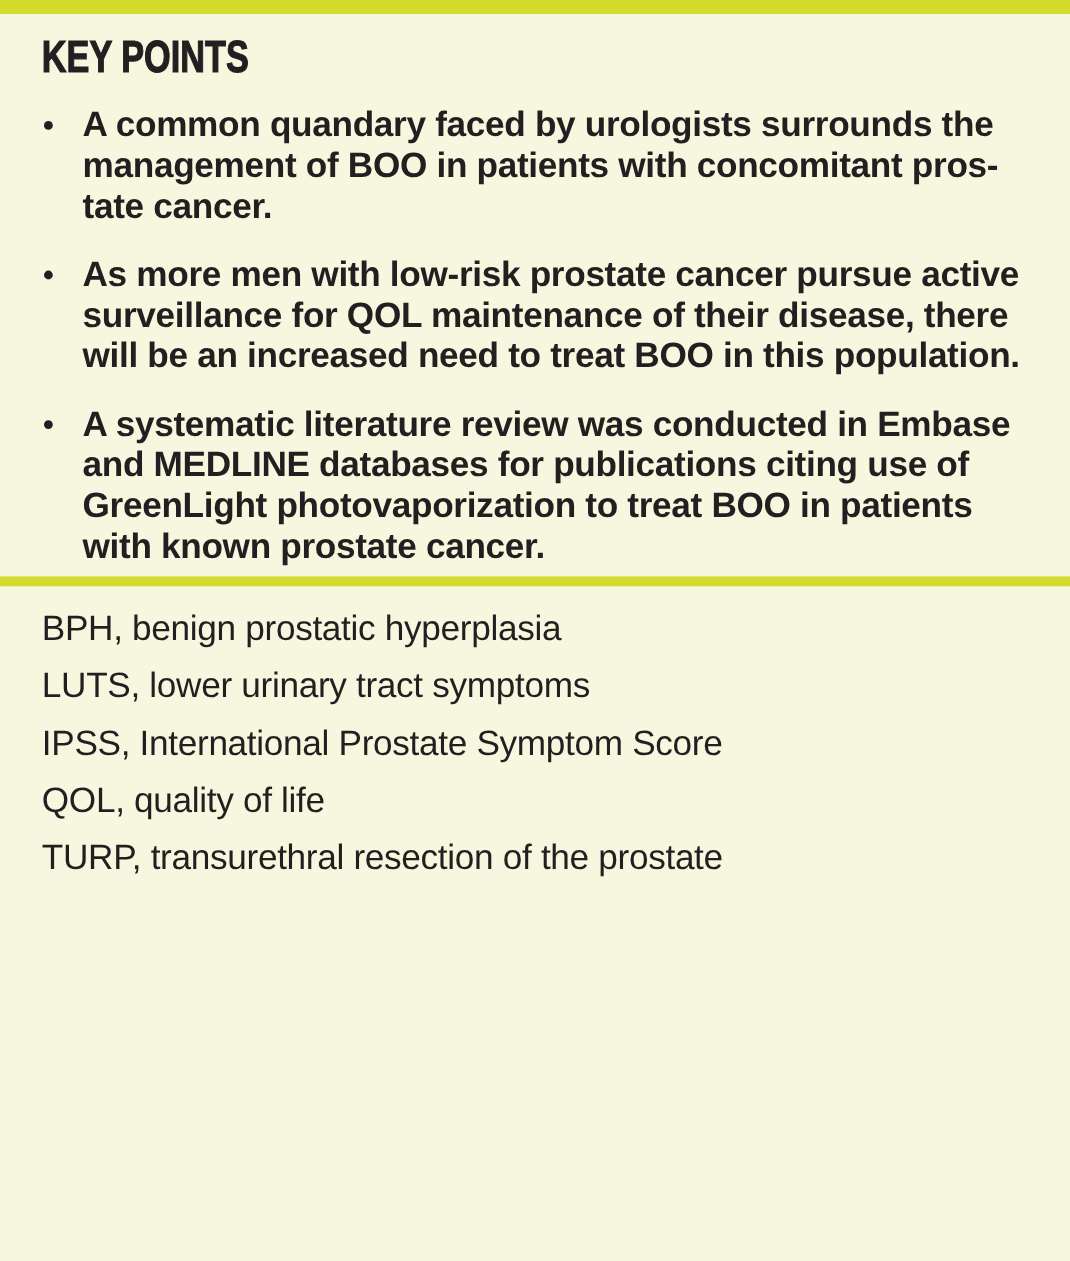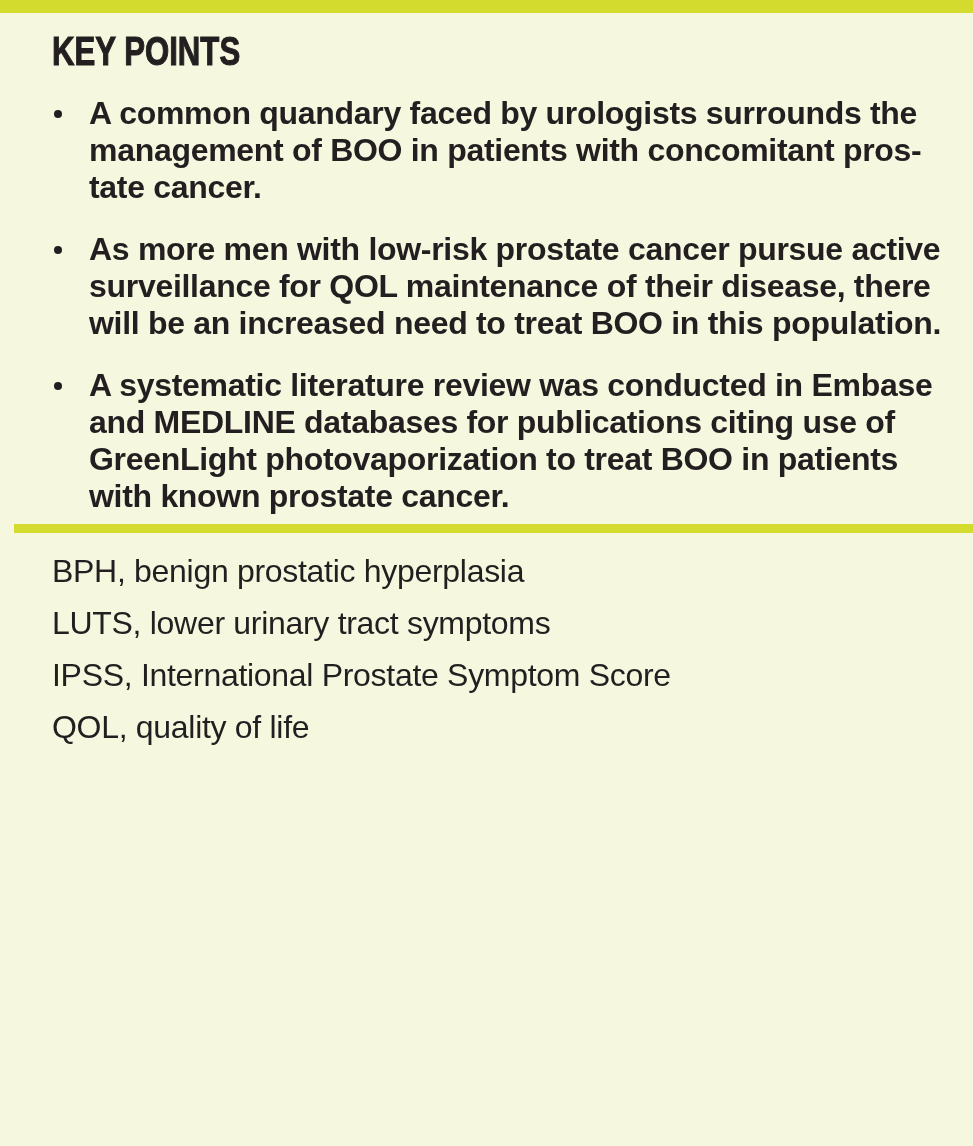--- a/index.html
+++ b/index.html
@@ -23,21 +23,21 @@
     flex-direction: column;
   }
   .accent-bar {
     background: var(--accent);
     flex: none;
   }
   .accent-bar.top { height: 13px; width: 100%; }
   .panel {
     background: var(--panel-bg);
     flex: 1 1 auto;
-    padding: 18px 38px 0 52px;
+    padding: 18px 38px 0 38px;
   }
   .section-title {
     font-size: 41px;
     font-weight: 700;
     line-height: 40px;
     letter-spacing: 0px;
     color: var(--ink);
     -webkit-text-stroke: 1.1px var(--ink);
     display: inline-block;
     transform: scaleX(0.76);
@@ -122,17 +122,18 @@
     </section>
 
     <div class="accent-bar divider"></div>
 
     <section>
       <div class="abbr-list">
         <div class="abbr-item">BPH, benign prostatic hyperplasia</div>
         <div class="abbr-item">LUTS, lower urinary tract symptoms</div>
         <div class="abbr-item">IPSS, International Prostate Symptom Score</div>
         <div class="abbr-item">QOL, quality of life</div>
+        <div class="abbr-item">TURP, transurethral resection of the prostate</div>
       </div>
     </section>
 
   </div>
 </div>
 
 </body></html>

